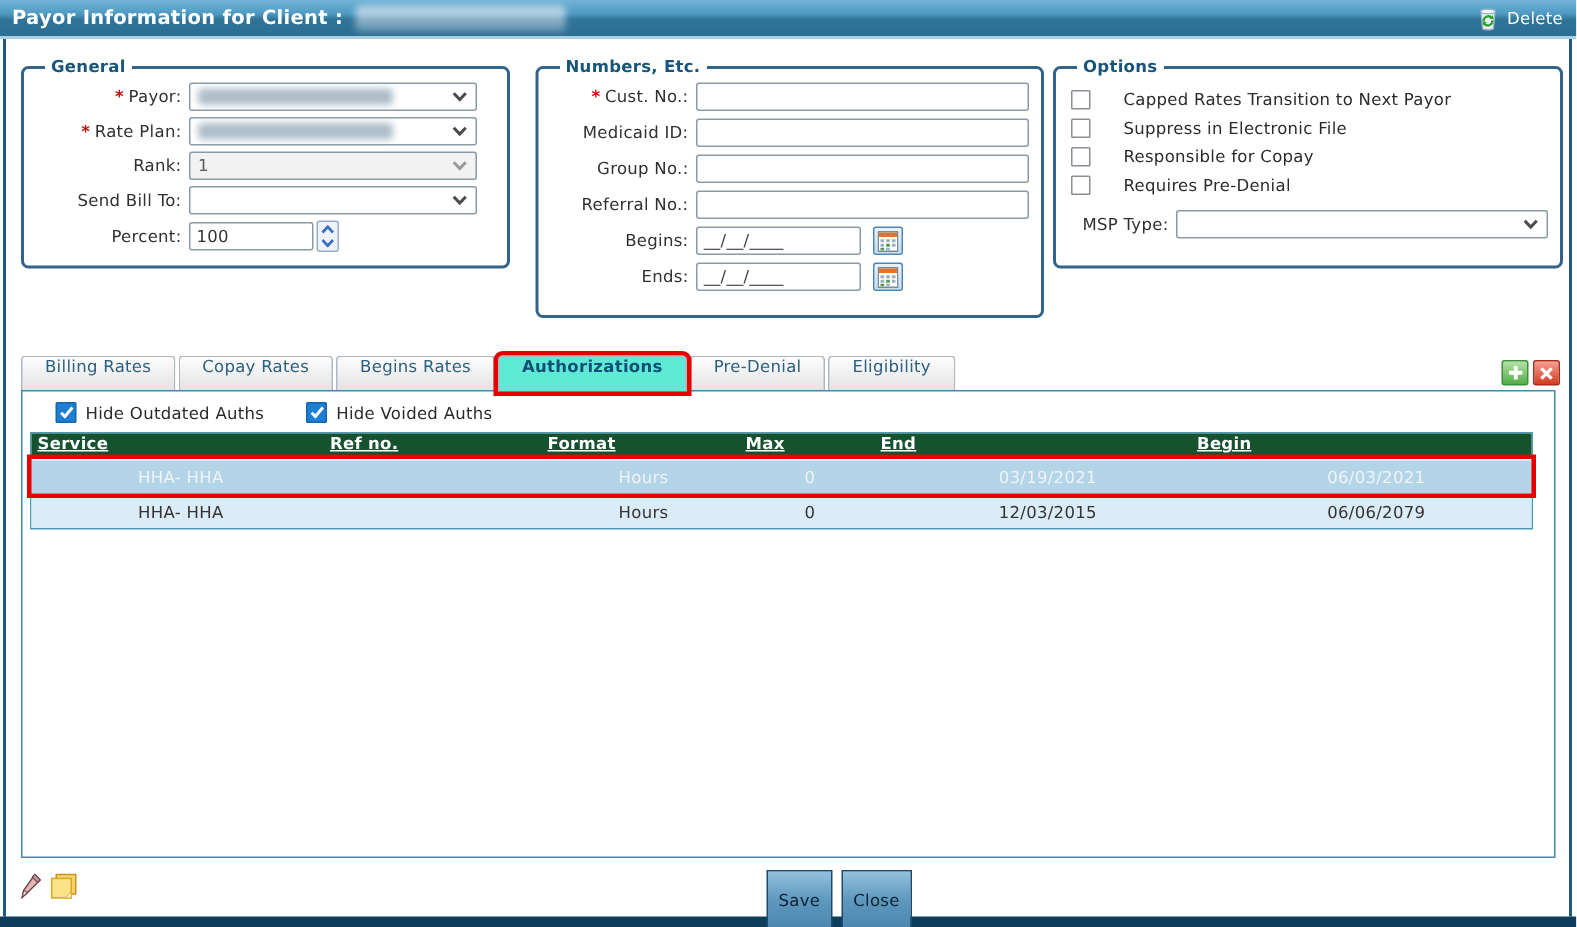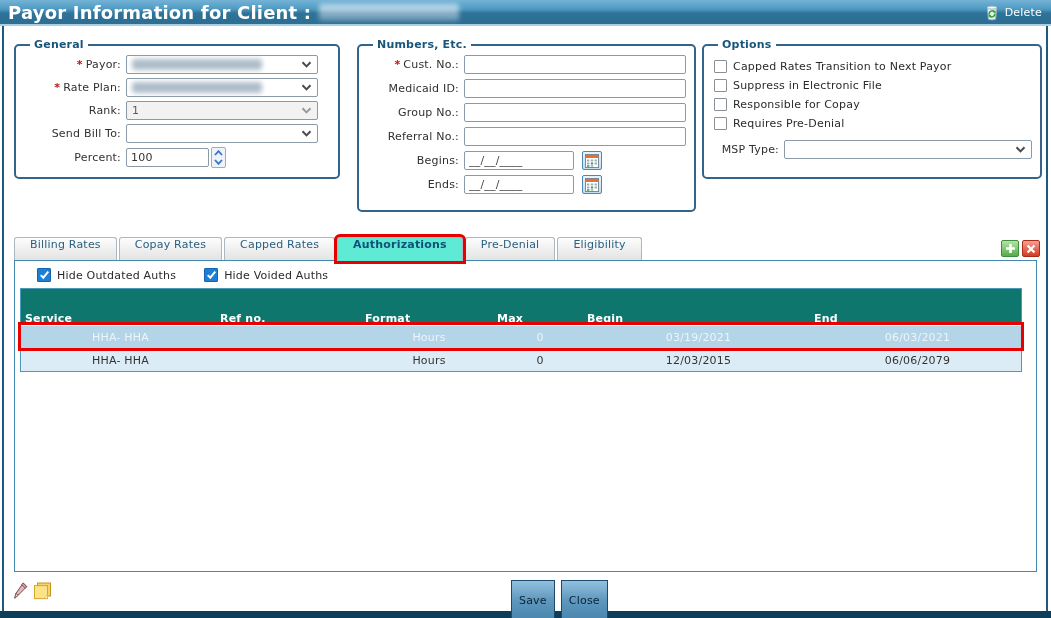--- a/index.html
+++ b/index.html
@@ -6,21 +6,21 @@
   .window{
     position:relative;width:1051px;height:618px;overflow:hidden;background:#fff;
     font-family:"DejaVu Sans","Liberation Sans",sans-serif;font-size:11px;color:#2b2b2b;
     letter-spacing:.2px;
   }
   
   .titlebar{
     position:absolute;left:0;top:0;right:0;height:24px;display:flex;align-items:center;
     background:linear-gradient(180deg,#74b3d6 0%,#4e9ac2 38%,#2f7398 55%,#2d6e92 100%);
   }
-  .title{color:#fff;font-weight:bold;font-size:18px;padding-left:8px;white-space:pre;letter-spacing:.2px;}
+  .title{color:#fff;font-weight:bold;font-size:13px;padding-left:8px;white-space:pre;letter-spacing:.2px;}
   .client-redacted{
     margin-left:8px;width:140px;height:17px;border-radius:3px;
     background:linear-gradient(180deg,rgba(234,242,248,.75),rgba(160,190,212,.45));
     filter:blur(2.5px);
   }
   .delete-btn{margin-left:auto;display:flex;align-items:center;gap:4px;color:#fff;padding-right:9px;cursor:pointer;}
   .title-sep{position:absolute;left:0;top:24px;right:0;height:2px;background:#a9cfe5;}
   
   .side-l{position:absolute;left:2px;top:26px;bottom:7px;width:2px;background:#1c5a80;}
   .side-r{position:absolute;right:3px;top:26px;bottom:7px;width:2px;background:#1c5a80;}
@@ -56,21 +56,21 @@
   .spinner{
     width:15px;height:21px;margin-left:2px;border:1px solid #9cacc4;background:#eef3fa;border-radius:2px;
     display:flex;flex-direction:column;align-items:center;justify-content:center;box-sizing:border-box;cursor:pointer;
   }
   .spinner .sbtn{display:flex;align-items:center;justify-content:center;height:9px;}
   .cal-btn{
     width:20px;height:19px;margin-left:8px;border:1px solid #4a86b8;border-radius:2px;cursor:pointer;
     background:linear-gradient(180deg,#eaf3fb,#c6ddf0);display:flex;align-items:center;justify-content:center;box-sizing:border-box;
   }
   
-  .opt-row{display:flex;gap:6px;margin:5px 0 6px 2px;}
+  .opt-row{display:flex;gap:22px;margin:5px 0 6px 2px;}
   .cb{width:13px;height:13px;background:#fff;border:1px solid #8a8f96;border-radius:1px;box-sizing:border-box;cursor:pointer;flex:0 0 auto;}
   .cb.checked{width:14px;height:14px;background:#1d7fd4;border:1px solid #1465ad;display:flex;align-items:center;justify-content:center;}
   .msp-row{display:flex;align-items:center;margin-top:10px;}
   .msp-row .flabel{width:72px;}
   .msp-row .sel{width:248px;}
   
   .tabs{position:absolute;left:14px;top:237px;height:27px;display:flex;gap:2px;align-items:flex-start;z-index:2;}
   .tab{
     height:23px;padding:0 15px;display:flex;cursor:pointer;
     background:linear-gradient(180deg,#fdfdfd,#e3e3e3);border:1px solid #aeb6be;border-bottom:none;
@@ -83,21 +83,21 @@
   .panel-actions{position:absolute;right:11px;top:240px;display:flex;gap:3px;z-index:2;}
   .sq-btn{width:18px;height:17px;border-radius:2px;display:flex;align-items:center;justify-content:center;cursor:pointer;box-sizing:border-box;}
   .add-btn{background:linear-gradient(180deg,#b4e3a5,#54ac4a);border:1px solid #3f8f3a;}
   .x-btn{background:linear-gradient(180deg,#f6a092,#d63a22);border:1px solid #a82c18;}
   
   .panel{position:absolute;left:14px;top:260px;width:1023px;height:312px;border:1px solid #4388ae;background:#fff;box-sizing:border-box;z-index:1;}
   .filters{position:absolute;left:22px;top:7px;display:flex;align-items:center;gap:28px;}
   .filter-item{display:flex;align-items:center;gap:6px;}
   
   .auth-table{position:absolute;left:5px;top:27px;width:1002px;border:1px solid #4e98b8;box-sizing:border-box;}
-  .thead{display:flex;height:36px;align-items:flex-end;background:#0f766e;color:#fff;font-weight:bold;}
+  .thead{display:flex;height:17px;align-items:flex-start;background:#14532d;color:#fff;font-weight:bold;}
   .th{text-decoration:underline;padding-left:4px;box-sizing:border-box;cursor:pointer;white-space:nowrap;overflow:hidden;}
   .trow{display:flex;height:22px;align-items:center;border-top:1px solid #f8fbfd;}
   .trow .td{padding-left:4px;box-sizing:border-box;white-space:nowrap;overflow:hidden;text-align:center;}
   .row-selected{background:#b4d4e8;color:#eef4f9;outline:3px solid #e60000;position:relative;z-index:3;}
   .row-normal{background:#dcecf7;color:#333;}
   .c0{width:19.5%;} .c1{width:14.5%;} .c2{width:13.2%;} .c3{width:9%;} .c4{width:22.7%;} .c5{width:21.1%;}
   
   .foot-icons{position:absolute;left:13px;top:581px;display:flex;align-items:center;gap:4px;}
   .foot-icons > span{cursor:pointer;display:flex;}
   .footer-btns{position:absolute;left:511px;top:580px;display:flex;gap:6px;}
@@ -287,21 +287,21 @@
   </fieldset>
 
   <div class="tabs">
     <div class="tab">
         <span>Billing Rates</span>
       </div>
     <div class="tab">
         <span>Copay Rates</span>
       </div>
     <div class="tab">
-        <span>Capped Rates</span>
+        <span>Begins Rates</span>
       </div>
     <div class="tab active">
         <span>Authorizations</span>
       </div>
     <div class="tab">
         <span>Pre-Denial</span>
       </div>
     <div class="tab">
         <span>Eligibility</span>
       </div>
@@ -338,22 +338,22 @@
         <span>Hide Voided Auths</span>
       </span>
     </div>
 
     <div class="auth-table">
       <div class="thead">
         <span class="th c0">Service</span>
         <span class="th c1">Ref no.</span>
         <span class="th c2">Format</span>
         <span class="th c3">Max</span>
+        <span class="th c5">End</span>
         <span class="th c4">Begin</span>
-        <span class="th c5">End</span>
       </div>
       <div class="trow row-selected">
         <span class="td c0">HHA- HHA</span>
         <span class="td c1"></span>
         <span class="td c2">Hours</span>
         <span class="td c3">0</span>
         <span class="td c4">03/19/2021</span>
         <span class="td c5">06/03/2021</span>
       </div>
       <div class="trow row-normal">

